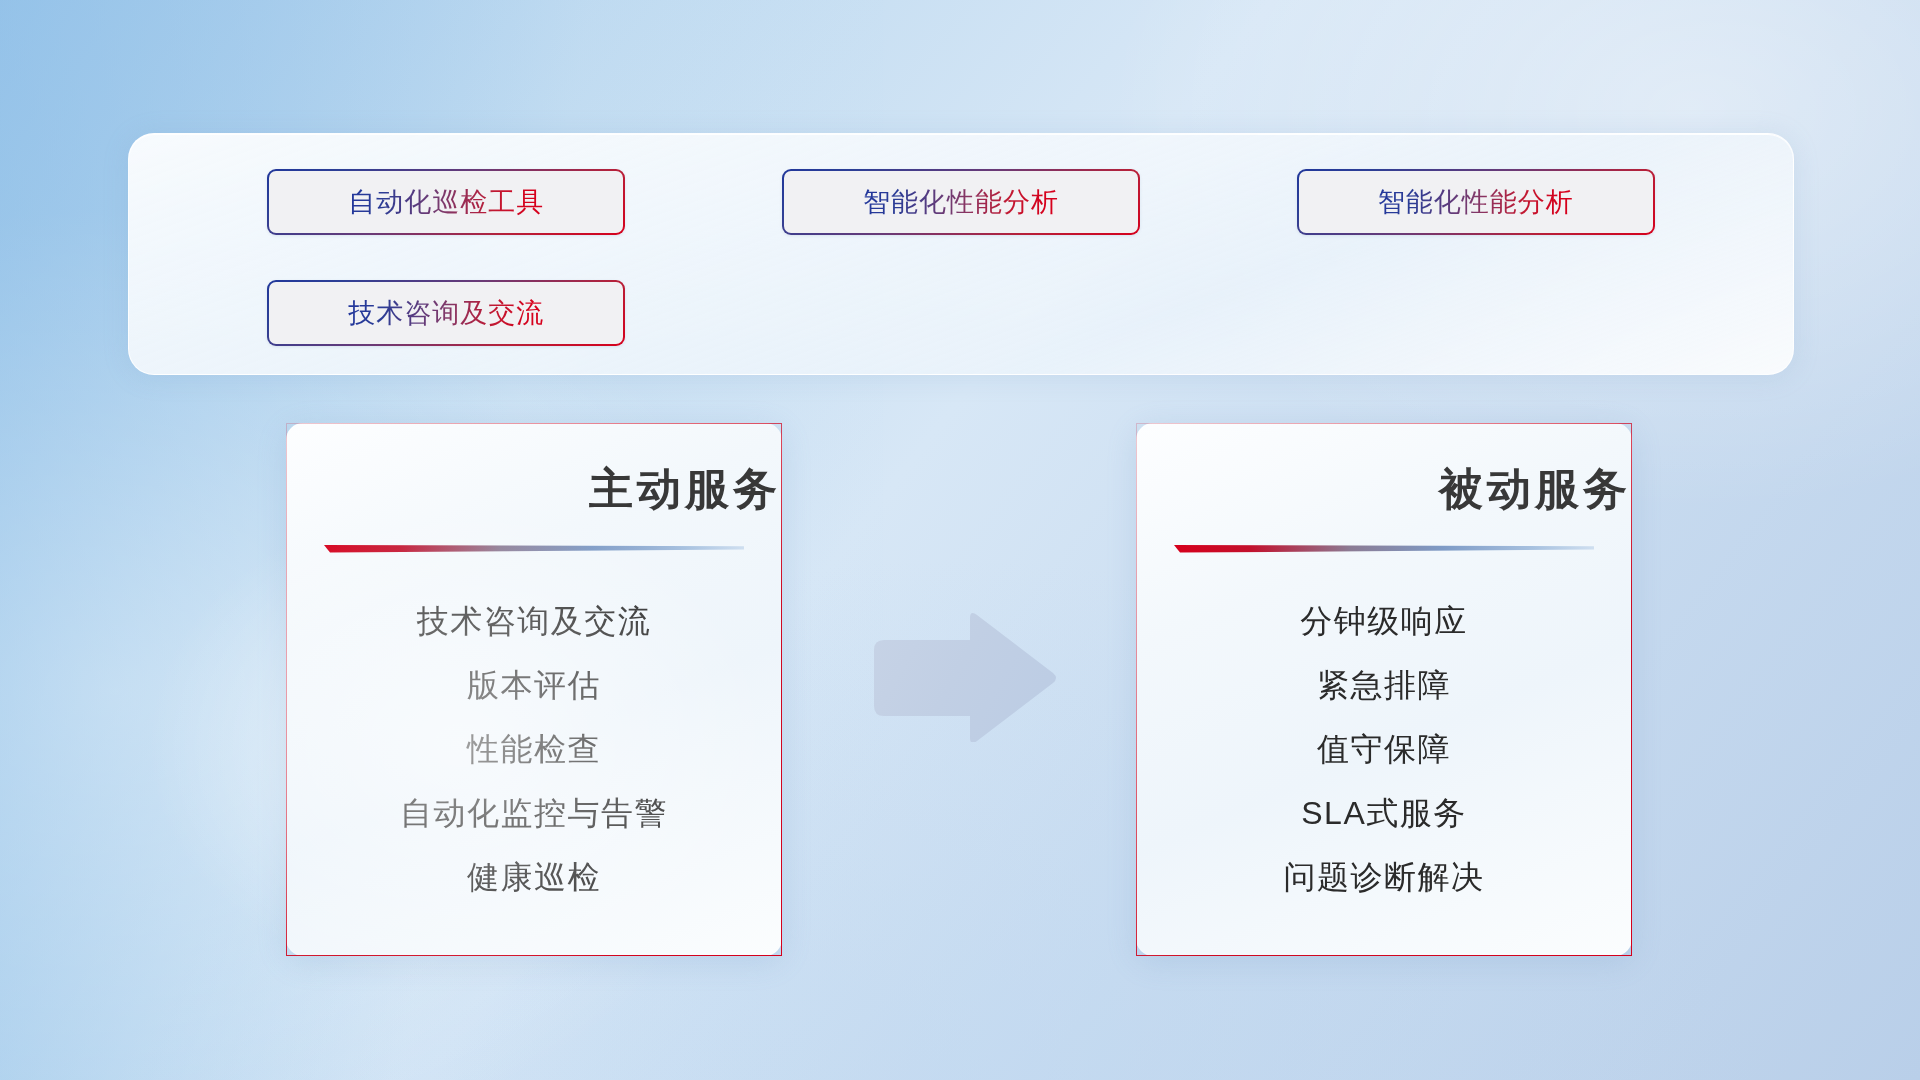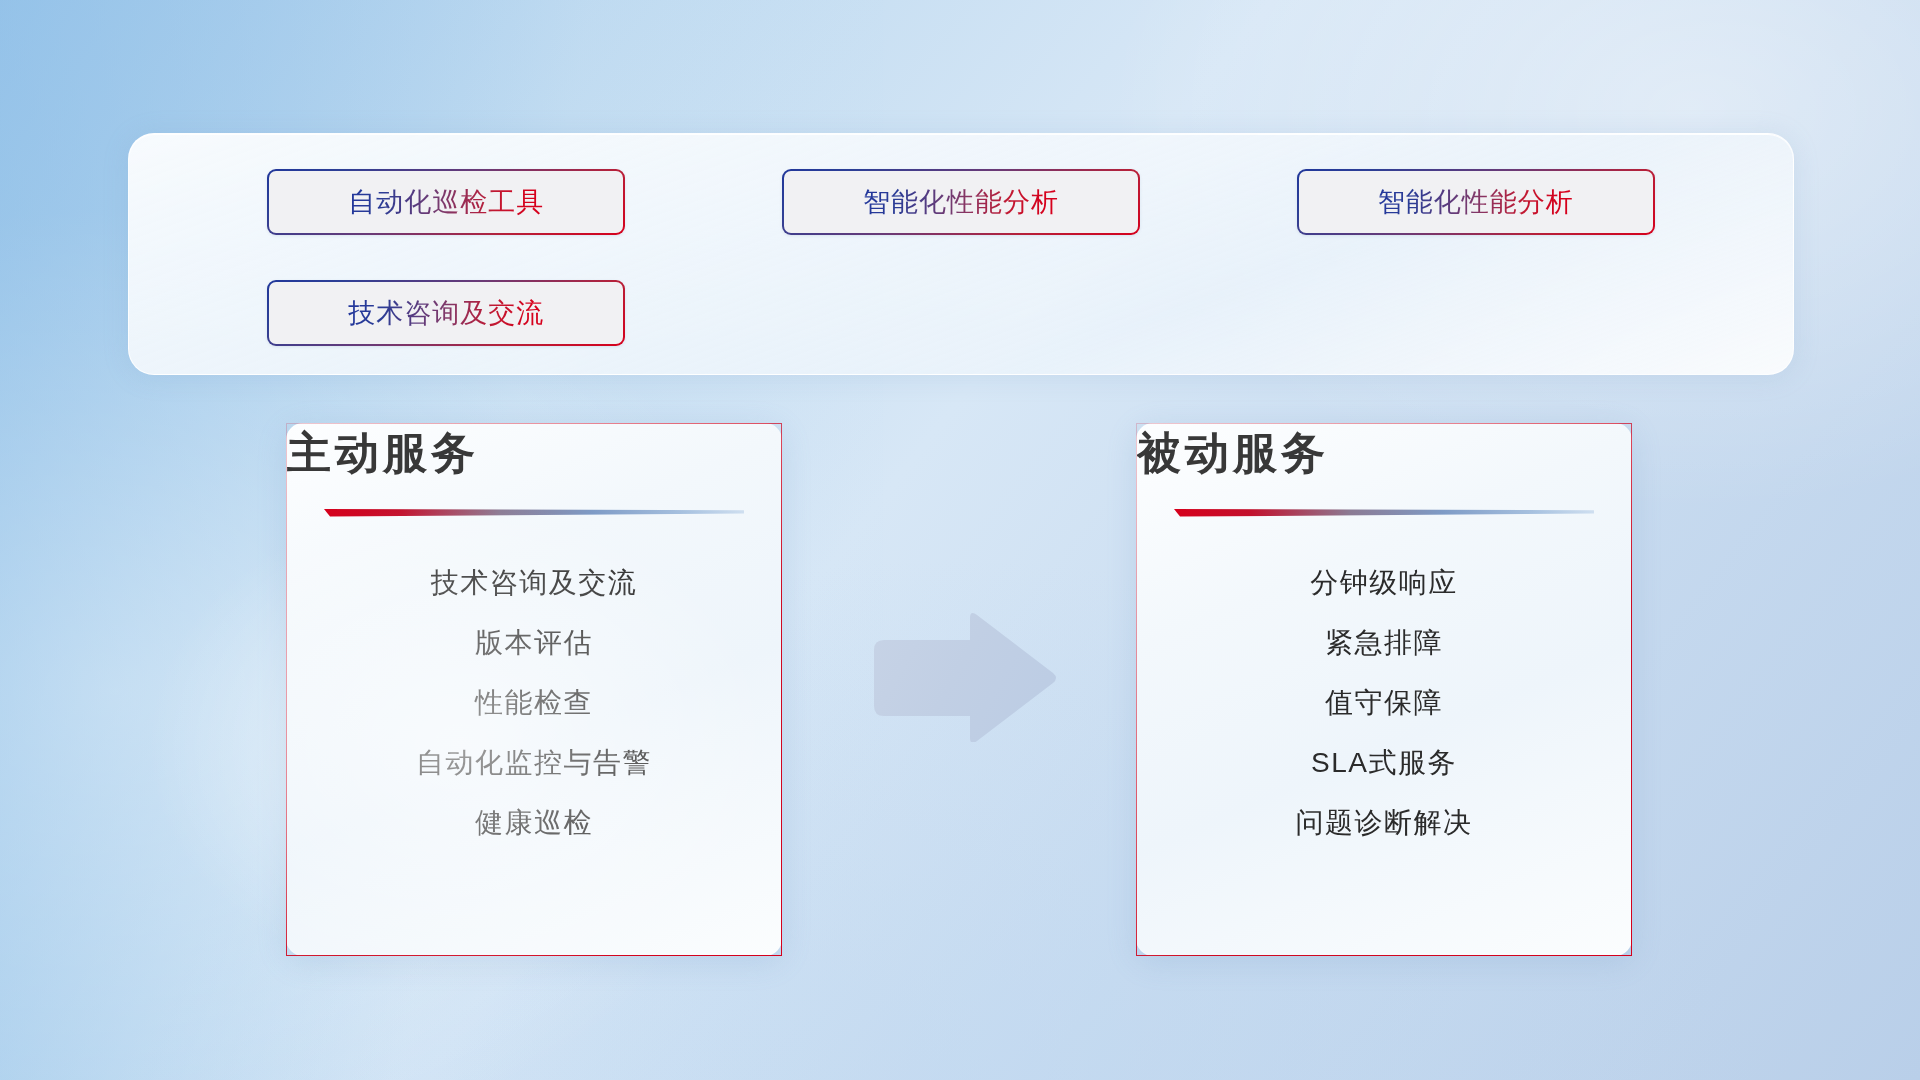--- a/index.html
+++ b/index.html
@@ -79,31 +79,32 @@
     border:1.4px solid;
     border-image:linear-gradient(140deg,rgba(214,0,28,.18) 0%,rgba(214,0,28,.45) 26%,#cf0a22 62%,#d6001c 100%) 1;
     border-radius:17px;
     box-shadow:0 6px 30px rgba(110,150,195,.20);
     overflow:hidden;
   }
   .card.proactive{ left:286px; }
   .card.reactive{  left:1136px; }
 
   .card-title{
-    text-align:left;
+    text-align:right;
     font-size:44px; font-weight:700; letter-spacing:4px;
     color:#383838;
+    margin-top:36px;
   }
   .divider-wrap{ margin:24px auto 0; width:420px; height:12px; }
   .divider-wrap svg{ display:block; width:100%; height:100%; }
 
   .card-list{ margin-top:34px; list-style:none; }
   .card-list li{
     text-align:center;
-    font-size:28px; font-weight:400; letter-spacing:1.5px;
+    font-size:32px; font-weight:400; letter-spacing:1.5px;
     color:#2b2b2b;
     line-height:1;
     padding:16px 0;
   }
 
   
   .arrow{
     position:absolute; left:866px; top:612px;
     width:190px; height:130px;
   }

